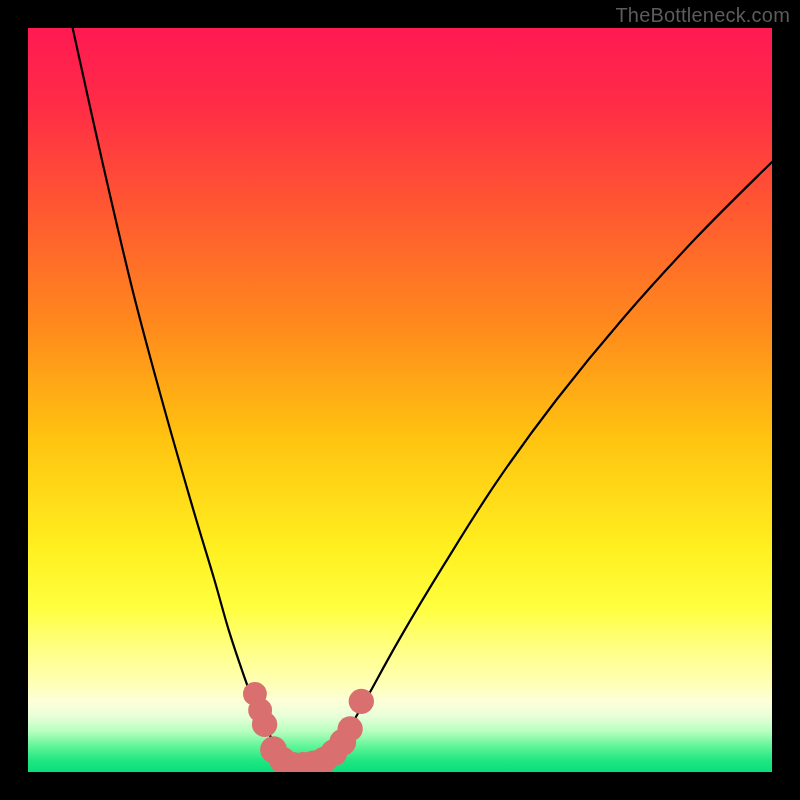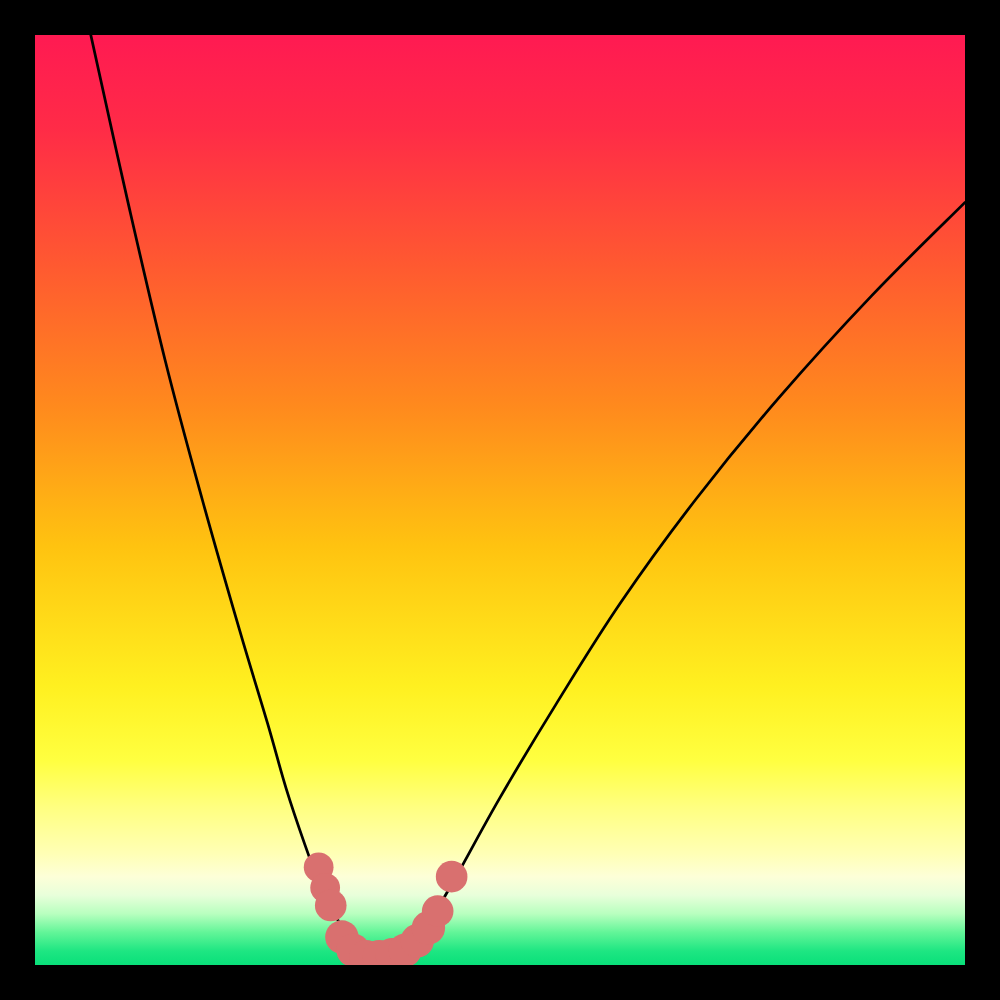--- a/index.html
+++ b/index.html
@@ -91,13 +91,14 @@
           <circle cx="275.28" cy="737.304" r="13.392000000000001" fill="#d9706f"></circle>
           <circle cx="285.696" cy="735.816" r="13.392000000000001" fill="#d9706f"></circle>
           <circle cx="296.11199999999997" cy="732.096" r="13.392000000000001" fill="#d9706f"></circle>
           <circle cx="305.78400000000005" cy="724.656" r="13.392000000000001" fill="#d9706f"></circle>
           <circle cx="314.712" cy="714.24" r="13.392000000000001" fill="#d9706f"></circle>
           <circle cx="322.152" cy="700.848" r="12.648000000000001" fill="#d9706f"></circle>
           <circle cx="333.31199999999995" cy="673.3199999999999" r="12.648000000000001" fill="#d9706f"></circle>
         </g>
     </svg>
   </div>
+  <div class="watermark">TheBottleneck.com</div>
 </div>
 
 </body></html>

